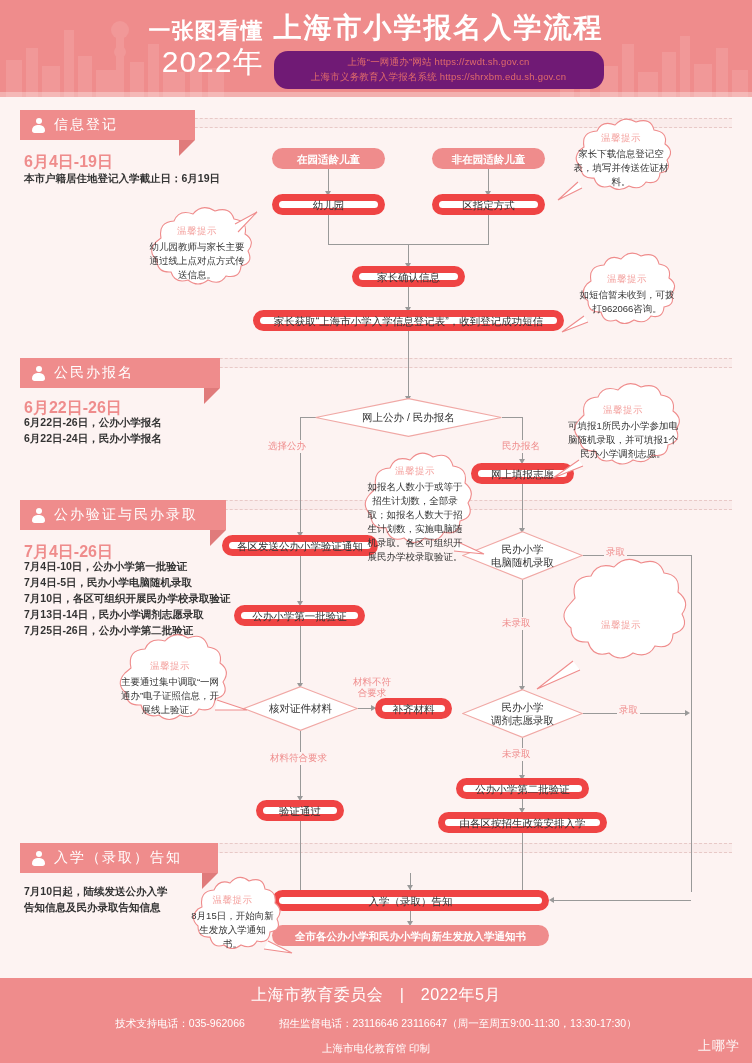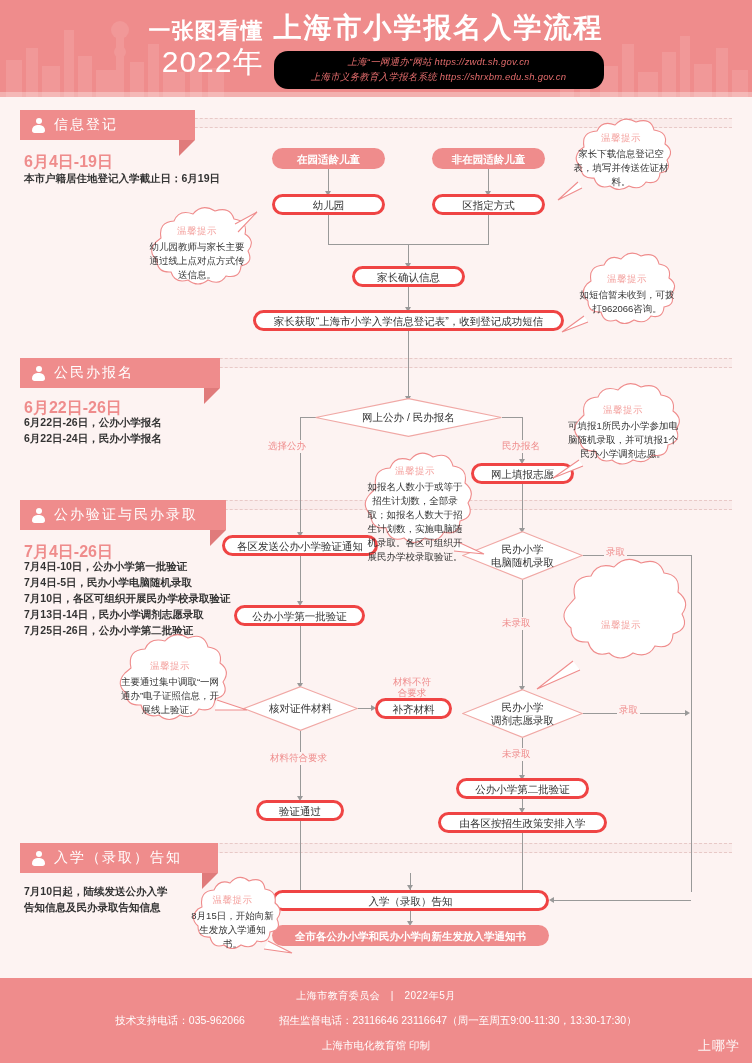--- a/index.html
+++ b/index.html
@@ -21,22 +21,22 @@
   .hdr-inner {
     position:absolute; left:0; top:0; width:752px; height:97px;
     display:flex; align-items:center; justify-content:center; gap:10px;
   }
   .hdr-left { text-align:right; color:#fff; line-height:1; }
   .hdr-l1 { font-size:22px; letter-spacing:1px; font-weight:bold; }
   .hdr-l2 { font-size:30px; letter-spacing:1px; margin-top:5px; font-weight:normal;}
   .hdr-right { display:flex; flex-direction:column; gap:4px; }
   .hdr-title { font-size:28px; color:#fff; letter-spacing:2px; font-weight:bold; white-space:nowrap;}
   .url-pill {
-    background:#000000; border-radius:14px; padding:5px 16px;
-    display:flex; flex-direction:column; gap:2px; align-items:center;font-style:italic;
+    background:#701a75; border-radius:14px; padding:5px 16px;
+    display:flex; flex-direction:column; gap:2px; align-items:center;
   }
   .url-line { font-size:9.5px; color:#e06b6b; white-space:nowrap; letter-spacing:0.2px;}
 
   
   .banner {
     position:absolute; left:20px; height:30px;
     background:#ef8c8c; color:#fff;
     display:flex; align-items:center; padding-left:12px; gap:9px;
     font-size:14px; letter-spacing:2px;
     z-index:6;
@@ -64,21 +64,21 @@
   
   .node {
     position:absolute; display:flex; align-items:center; justify-content:center;
     text-align:center; font-size:10.5px; color:#333; line-height:14px;
     z-index:4;
   }
   .pill-solid {
     background:#ef8c8c; color:#fff; border-radius:14px; font-weight:bold;
   }
   .pill-out {
-    background:#fff; border:3px solid #ef4444; border-radius:14px;
+    background:#fff; border:7px solid #ef4444; border-radius:14px;
   }
   .diamond {
     position:absolute; z-index:4;
   }
   .diamond .dshape {
     position:absolute; left:0; top:0; width:100%; height:100%;
   }
   .diamond .dlabel {
     position:absolute; left:0; top:0; width:100%; height:100%;
     display:flex; align-items:center; justify-content:center;
@@ -121,21 +121,21 @@
   .cloud-title { color:#f4a3a0; font-size:9.5px; margin-bottom:2px; letter-spacing:0.5px;}
   .cloud-text { color:#333; font-size:9.5px; line-height:14px; text-align:center; }
 
   
   .footer {
     position:absolute; left:0; bottom:0; width:752px; height:85px;
     background:#ef8c8c; color:#fff;
     display:flex; flex-direction:column; align-items:center;
     justify-content:center; gap:11px;
   }
-  .f1 { font-size:10px; letter-spacing:0.5px; }
+  .f1 { font-size:16px; letter-spacing:0.5px; }
   .f2 { font-size:10.5px; display:flex; gap:34px; }
   .f3 { font-size:10.5px; }
   .watermark {
     position:absolute; right:12px; bottom:8px; color:#fff;
     font-size:13px; opacity:0.92; letter-spacing:1px; z-index:9;
   }
 </style>
 </head>
 <body>
 
@@ -316,21 +316,21 @@
 
   <div class="diamond" style="left:243px; top:686px; width:115px; height:45px;">
     <svg class="dshape" viewBox="0 0 115 45" preserveAspectRatio="none">
       <polygon points="57.5,0.7 114.3,22.5 57.5,44.3 0.7,22.5" fill="#fff" stroke="#f0a8a5" stroke-width="1.2"></polygon>
     </svg>
     <div class="dlabel">核对证件材料</div>
   </div>
 
   <div class="ln lnh" style="left:358px; top:708px; width:16px;"></div>
   <div class="arrow-r" style="left:371px; top:704.5px;"></div>
-  <div class="edge-label two" style="left:348px; top:676px;margin-left:40px;">材料不符合要求</div>
+  <div class="edge-label two" style="left:348px; top:676px;">材料不符合要求</div>
   <div class="node pill-out" style="left:375px; top:698px; width:77px; height:21px;">补齐材料</div>
 
   <div class="ln lnv" style="left:300px; top:731px; height:68px;"></div>
   <div class="arrow" style="left:296.5px; top:796px;"></div>
   <div class="edge-label" style="left:268px; top:752px;">材料符合要求</div>
   <div class="node pill-out" style="left:256px; top:800px; width:88px; height:21px;">验证通过</div>
 
   <div class="ln lnh" style="left:583px; top:555px; width:108px;"></div>
   <div class="edge-label" style="left:604px; top:546px;">录取</div>
   <div class="ln lnv" style="left:691px; top:555px; height:337px;"></div>

